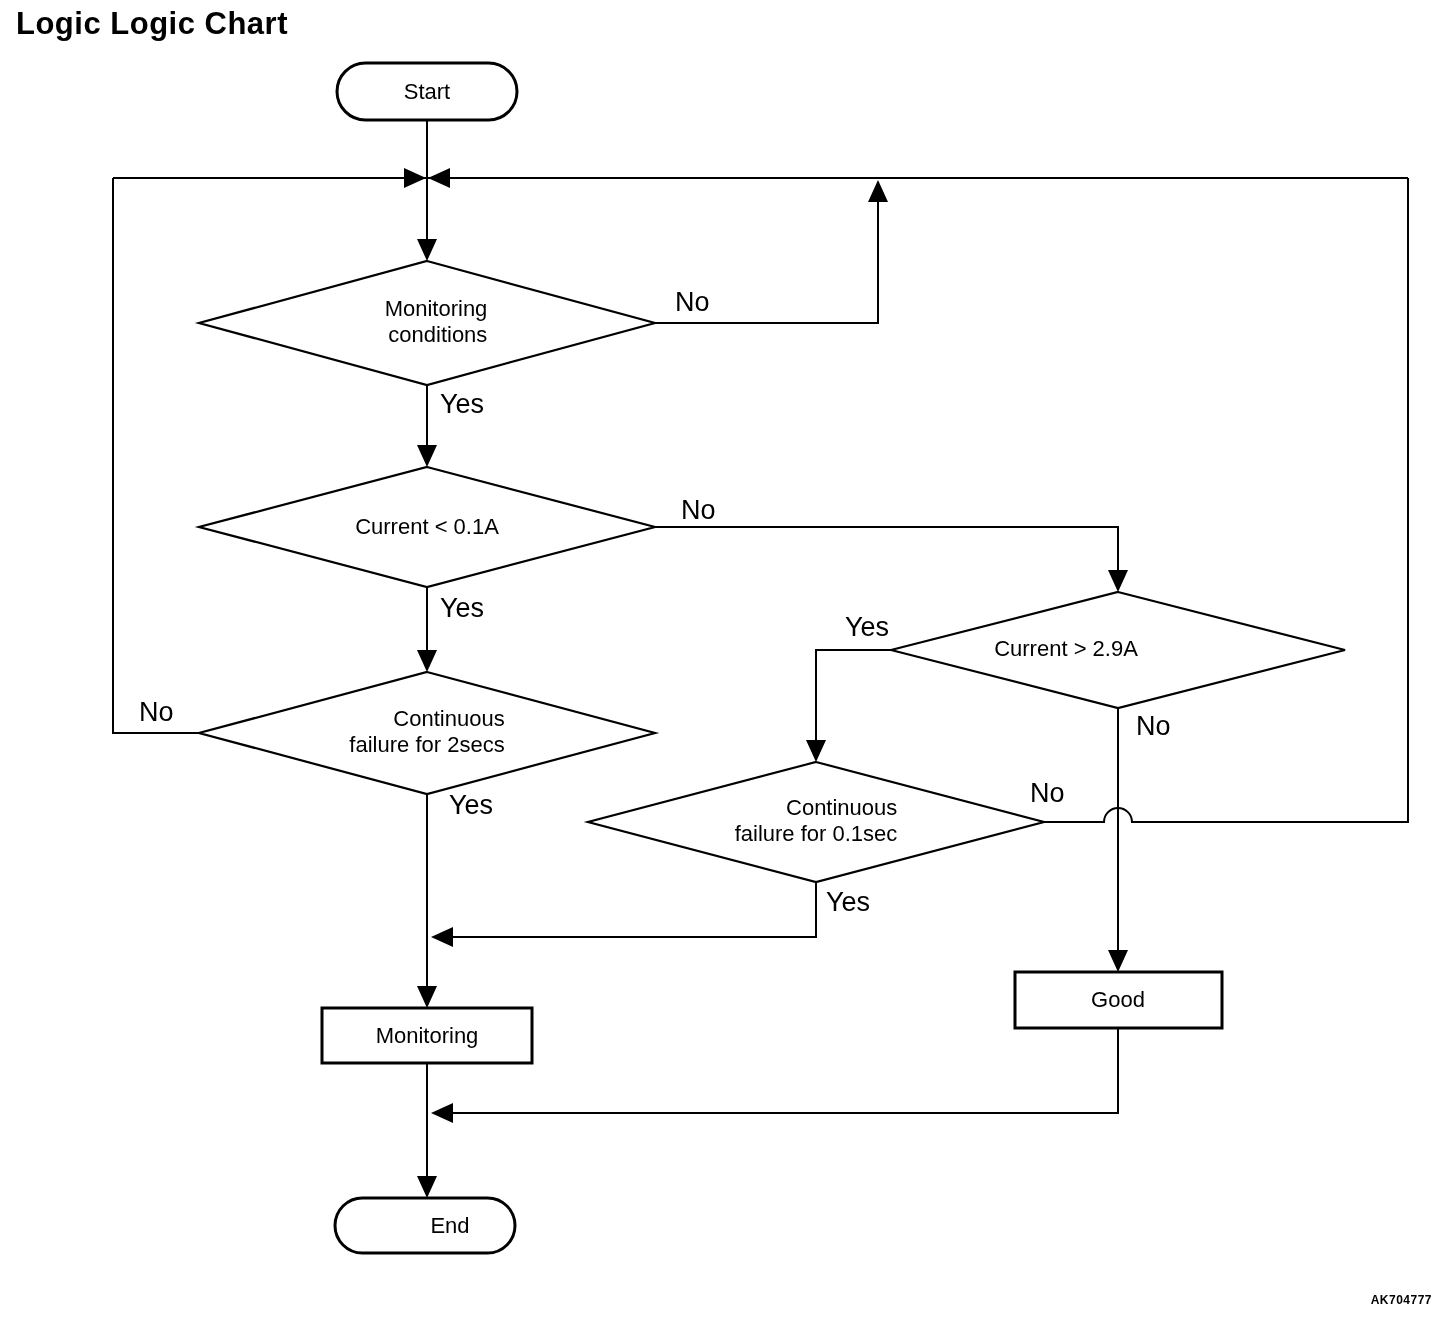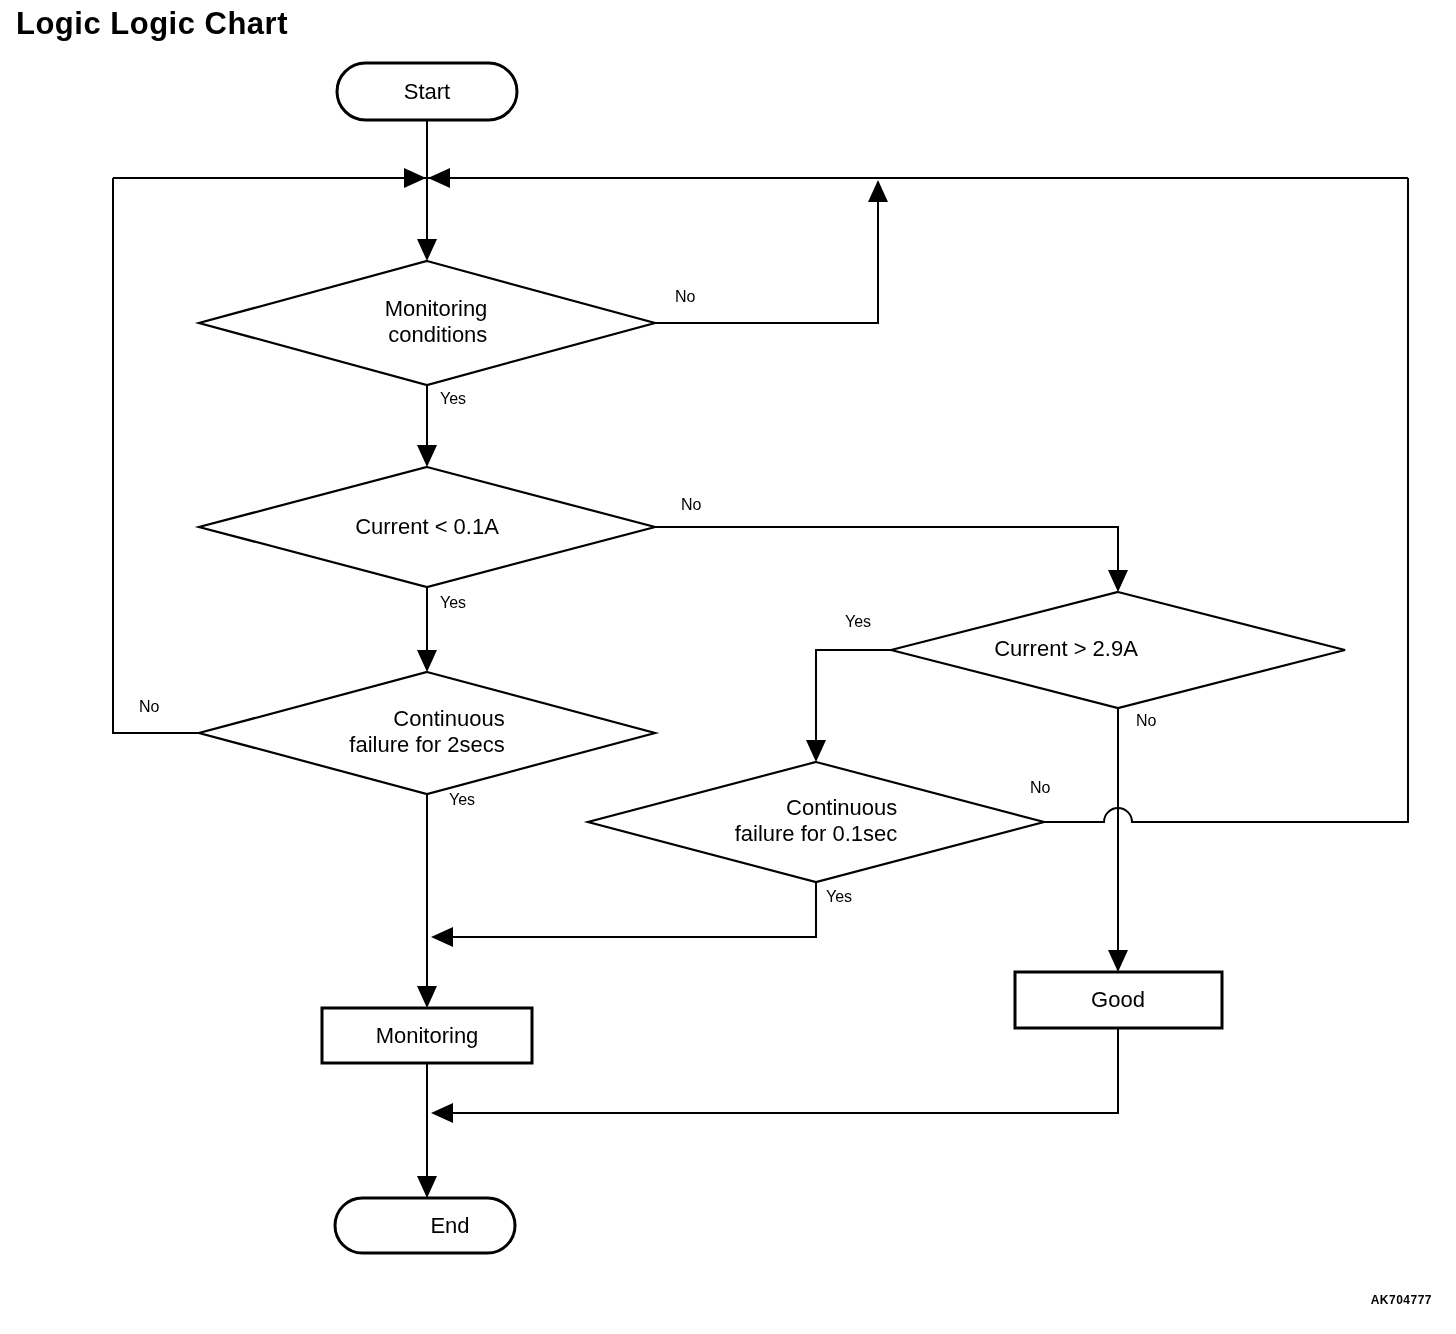--- a/index.html
+++ b/index.html
@@ -37,21 +37,21 @@
   .node-label {
     position: absolute;
     transform: translate(-50%, -50%);
     font-size: 22px;
     line-height: 1.18;
     text-align: right;
     white-space: pre-line;
   }
   .edge-label {
     position: absolute;
-    font-size: 16px;
+    font-size: 27px;
     line-height: 1;
     white-space: nowrap;
   }
   .figure-code {
     position: absolute;
     right: 24px;
     top: 1293px;
     font-size: 12px;
     font-weight: bold;
     letter-spacing: 0.5px;

